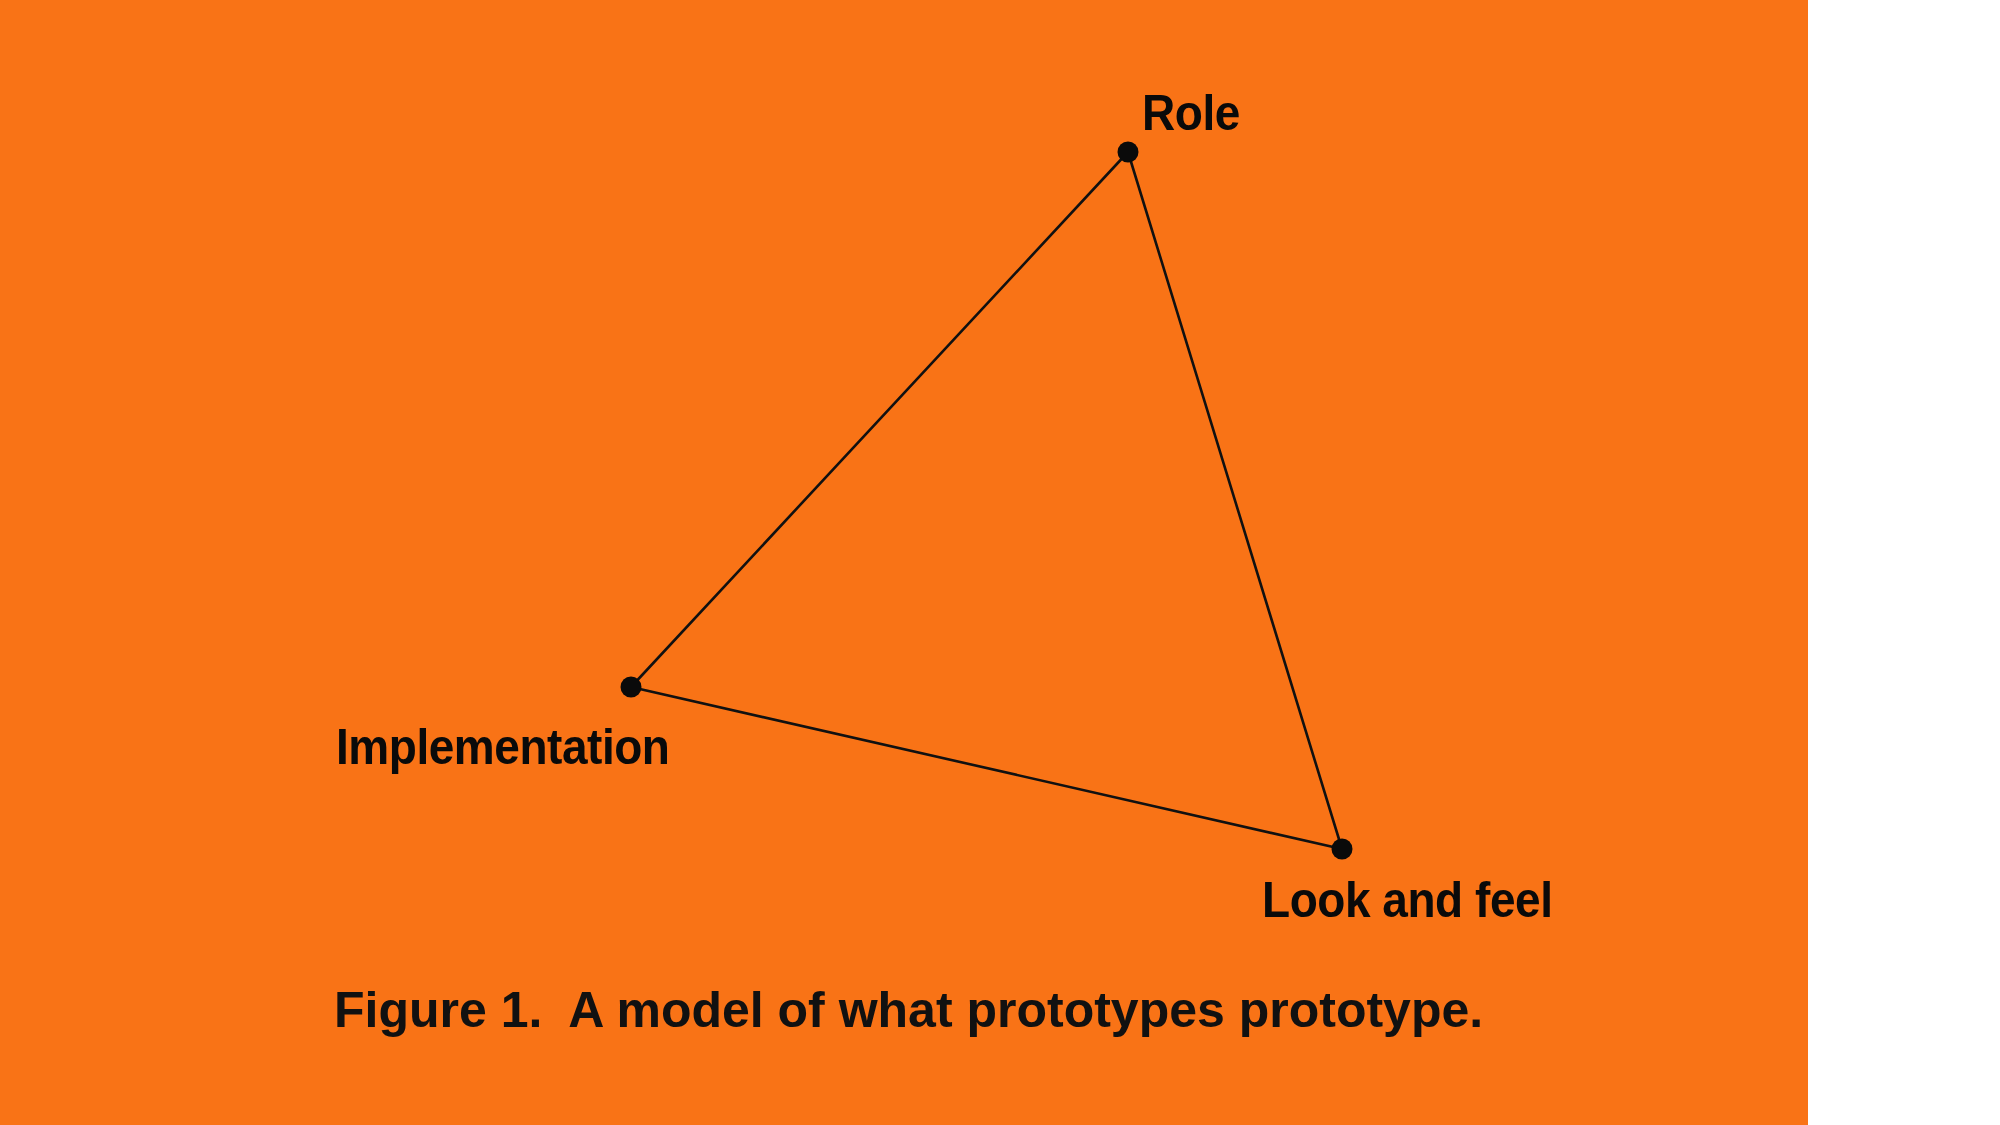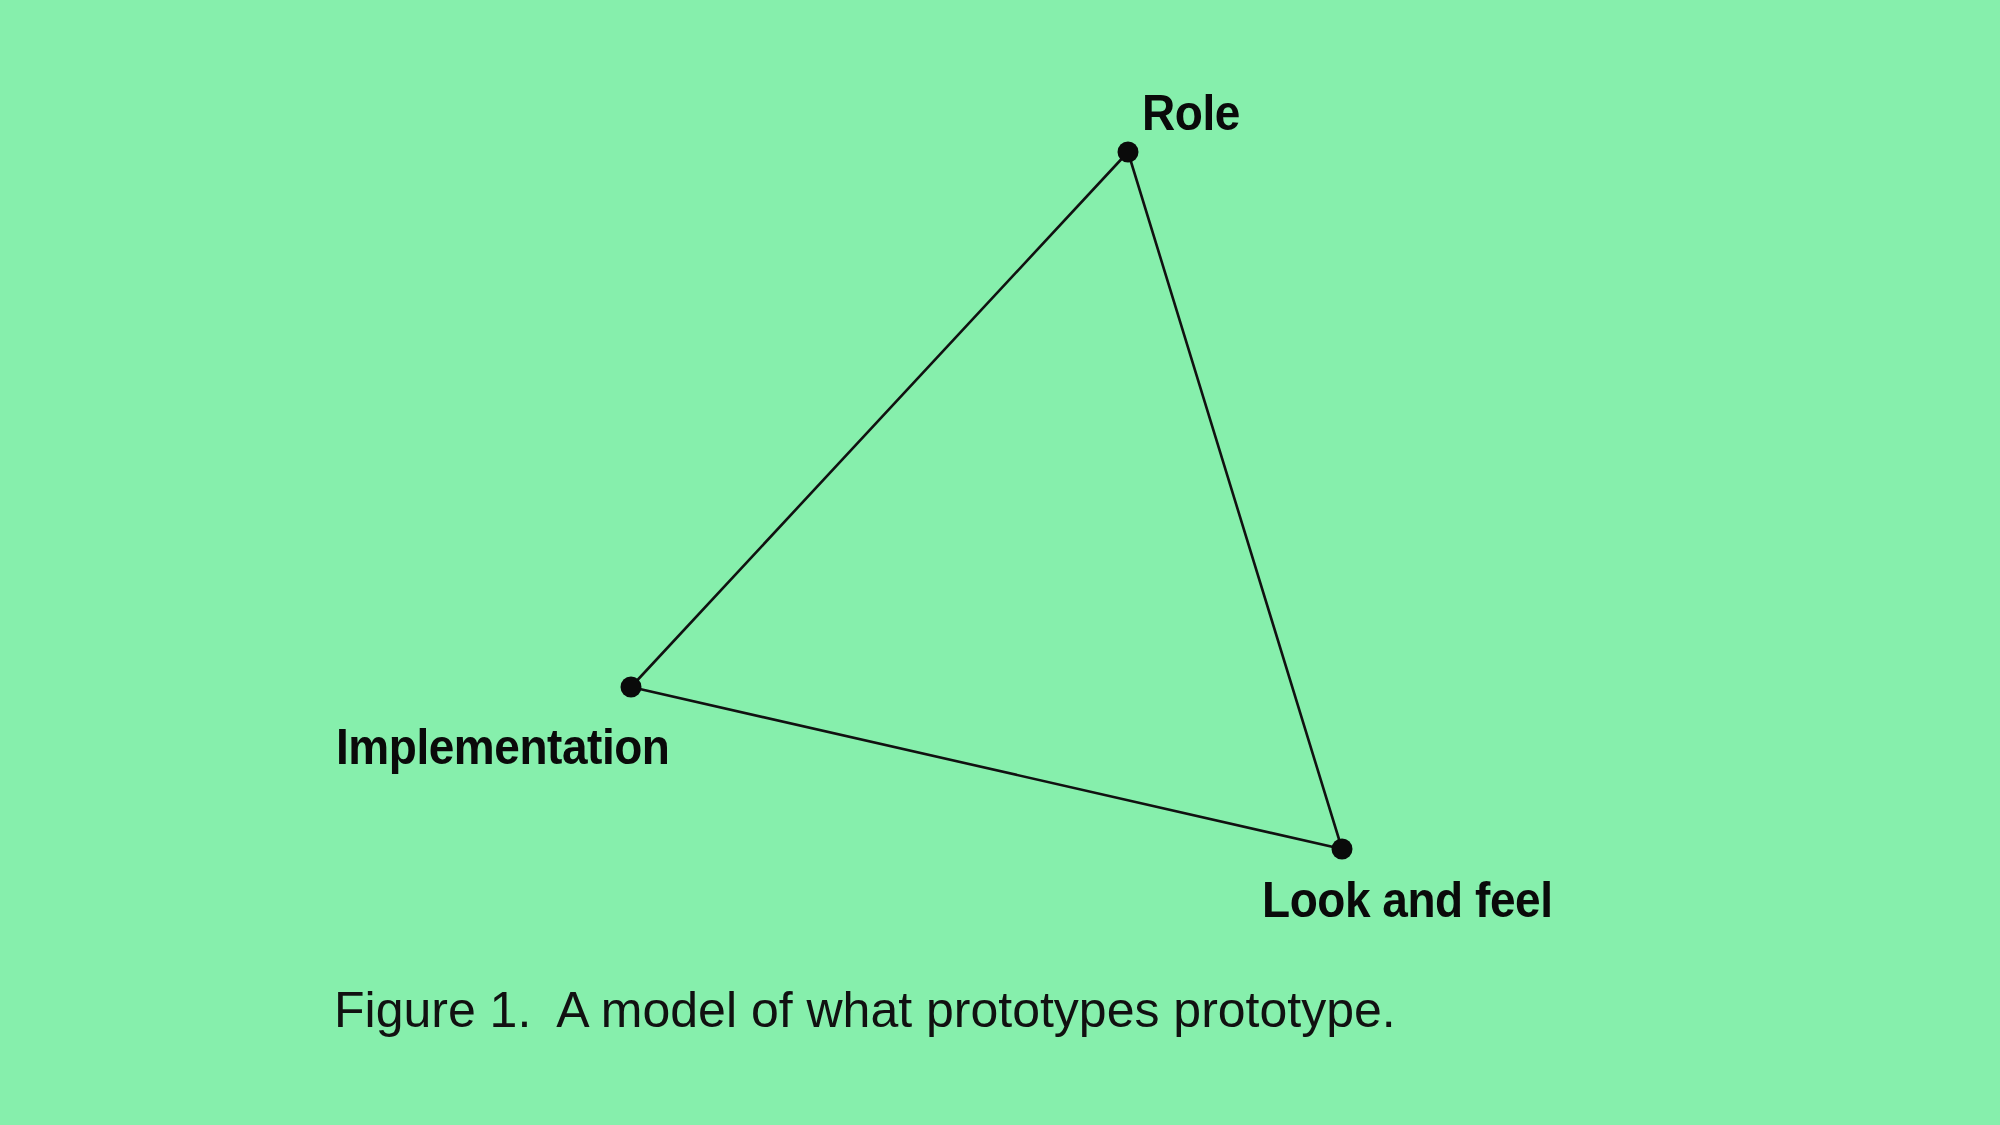--- a/index.html
+++ b/index.html
@@ -14,23 +14,23 @@
     position: relative;
     overflow: hidden;
     font-family: "Liberation Sans", "DejaVu Sans", sans-serif;
     -webkit-font-smoothing: antialiased;
   }
 
   #figure-root {
     position: absolute;
     left: 0;
     top: 0;
-    width: 2000px;
+    width: 1808px;
     height: 1125px;
-    background: #86efac;
+    background: #f97316;
   }
 
   
   #diagram-svg {
     position: absolute;
     left: 0;
     top: 0;
     width: 2000px;
     height: 1125px;
     display: block;
@@ -63,21 +63,21 @@
     top: 875px;
   }
 
   
   #figure-caption {
     position: absolute;
     left: 334px;
     top: 982px;
     color: #111111;
     font-family: "Liberation Sans", "DejaVu Sans", sans-serif;
-    font-weight: 400;
+    font-weight: 700;
     font-size: 50px;
     line-height: 1.12;
     letter-spacing: 0px;
     white-space: pre;
   }
 </style>
 </head>
 <body>
 
 <div id="figure-root">

